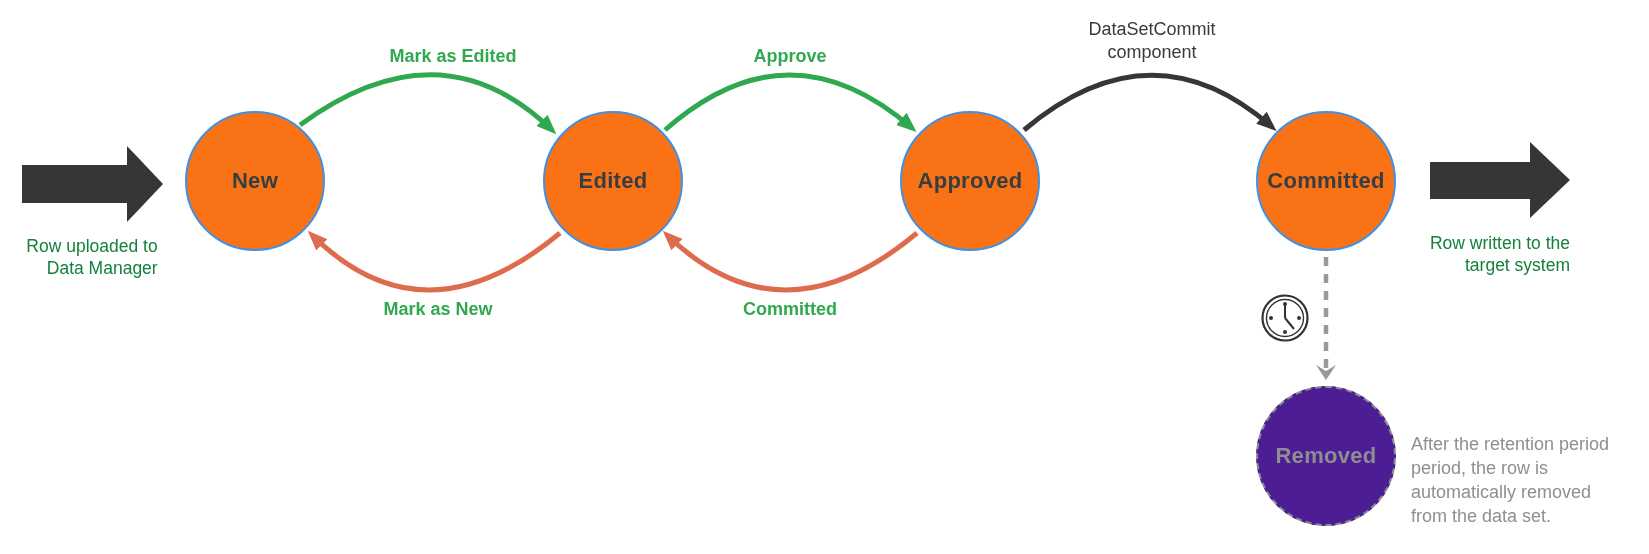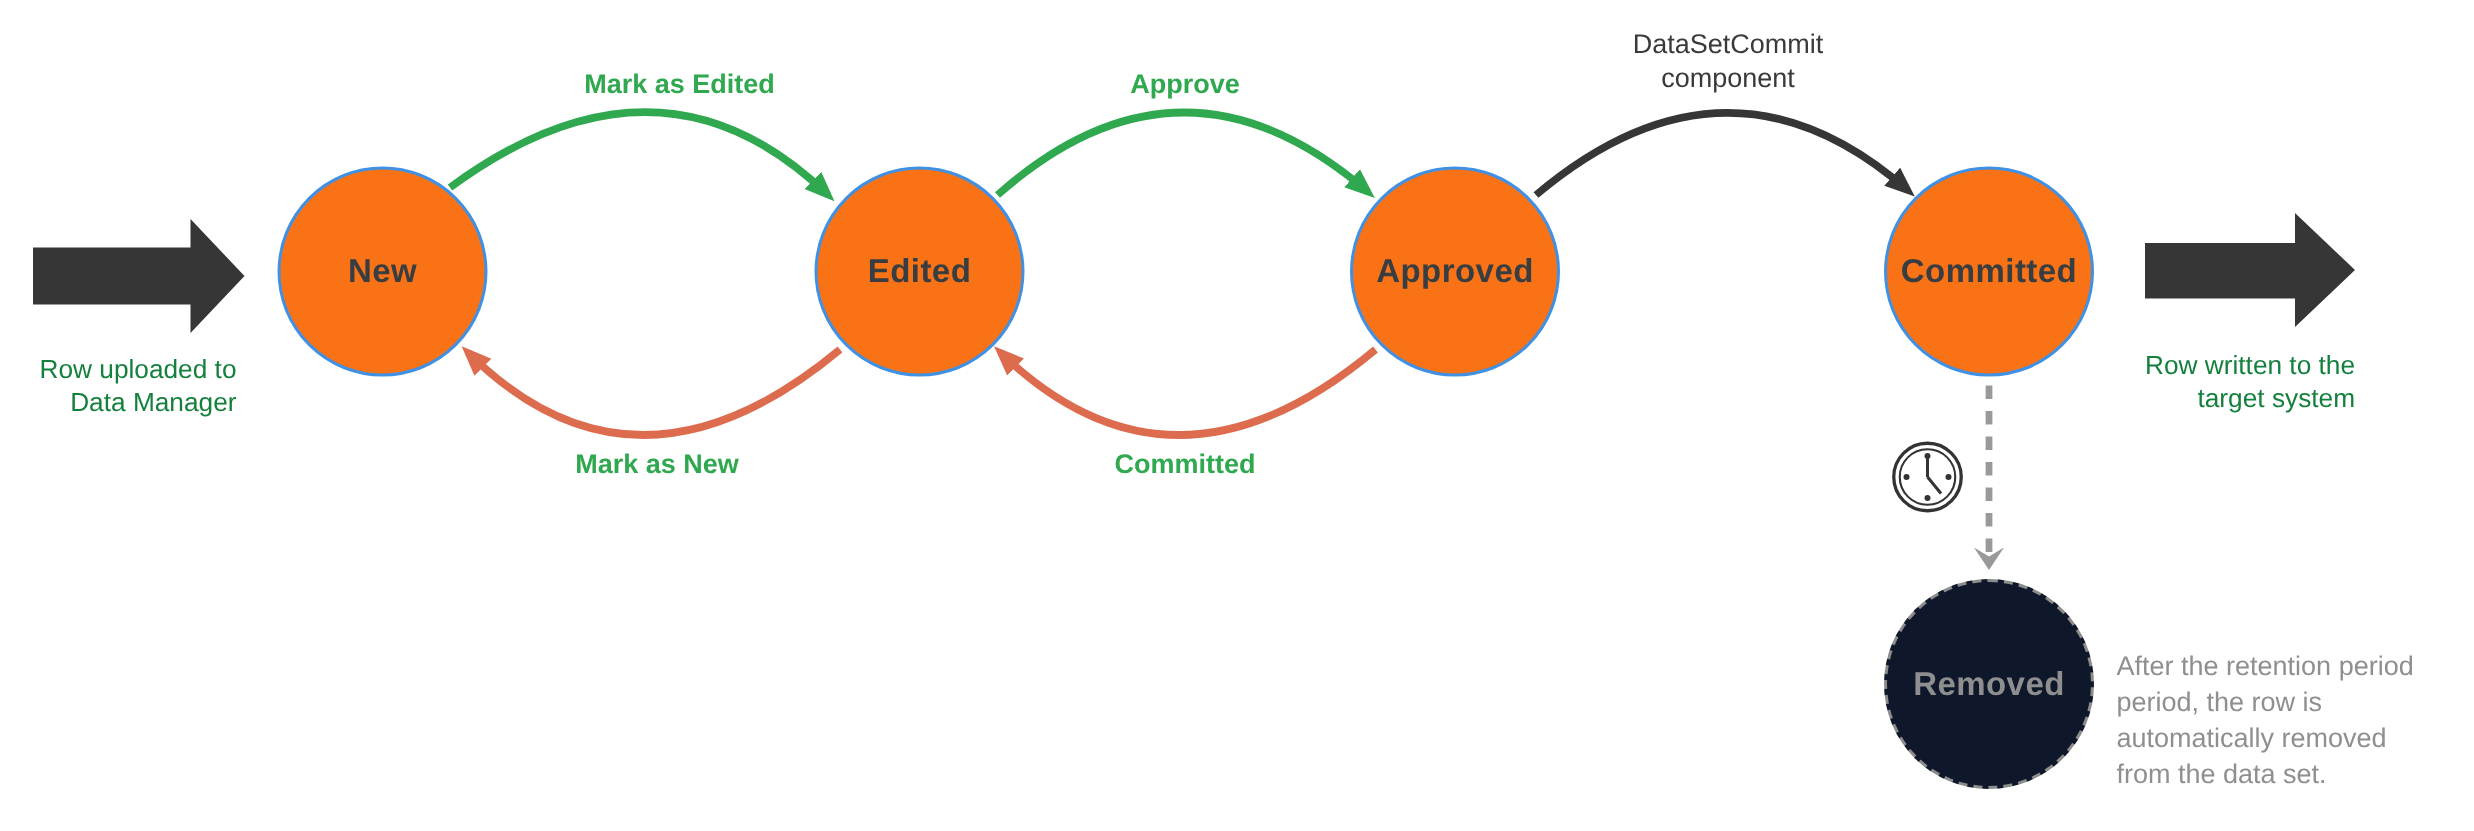--- a/index.html
+++ b/index.html
@@ -31,21 +31,21 @@
     border: 2.5px solid #4090e4;
     display: flex;
     align-items: center;
     justify-content: center;
     font-size: 22px;
     font-weight: 700;
     color: #383d42;
     letter-spacing: 0.3px;
   }
   .node.removed {
-    background: #0f172a;
+    background: #4c1d95;
     border: 2px dashed #8c8c8c;
     color: #8e8e8e;
   }
   .t-label {
     position: absolute;
     transform: translateX(-50%);
     white-space: nowrap;
     font-size: 18px;
     font-weight: 700;
     color: #2fa84f;

